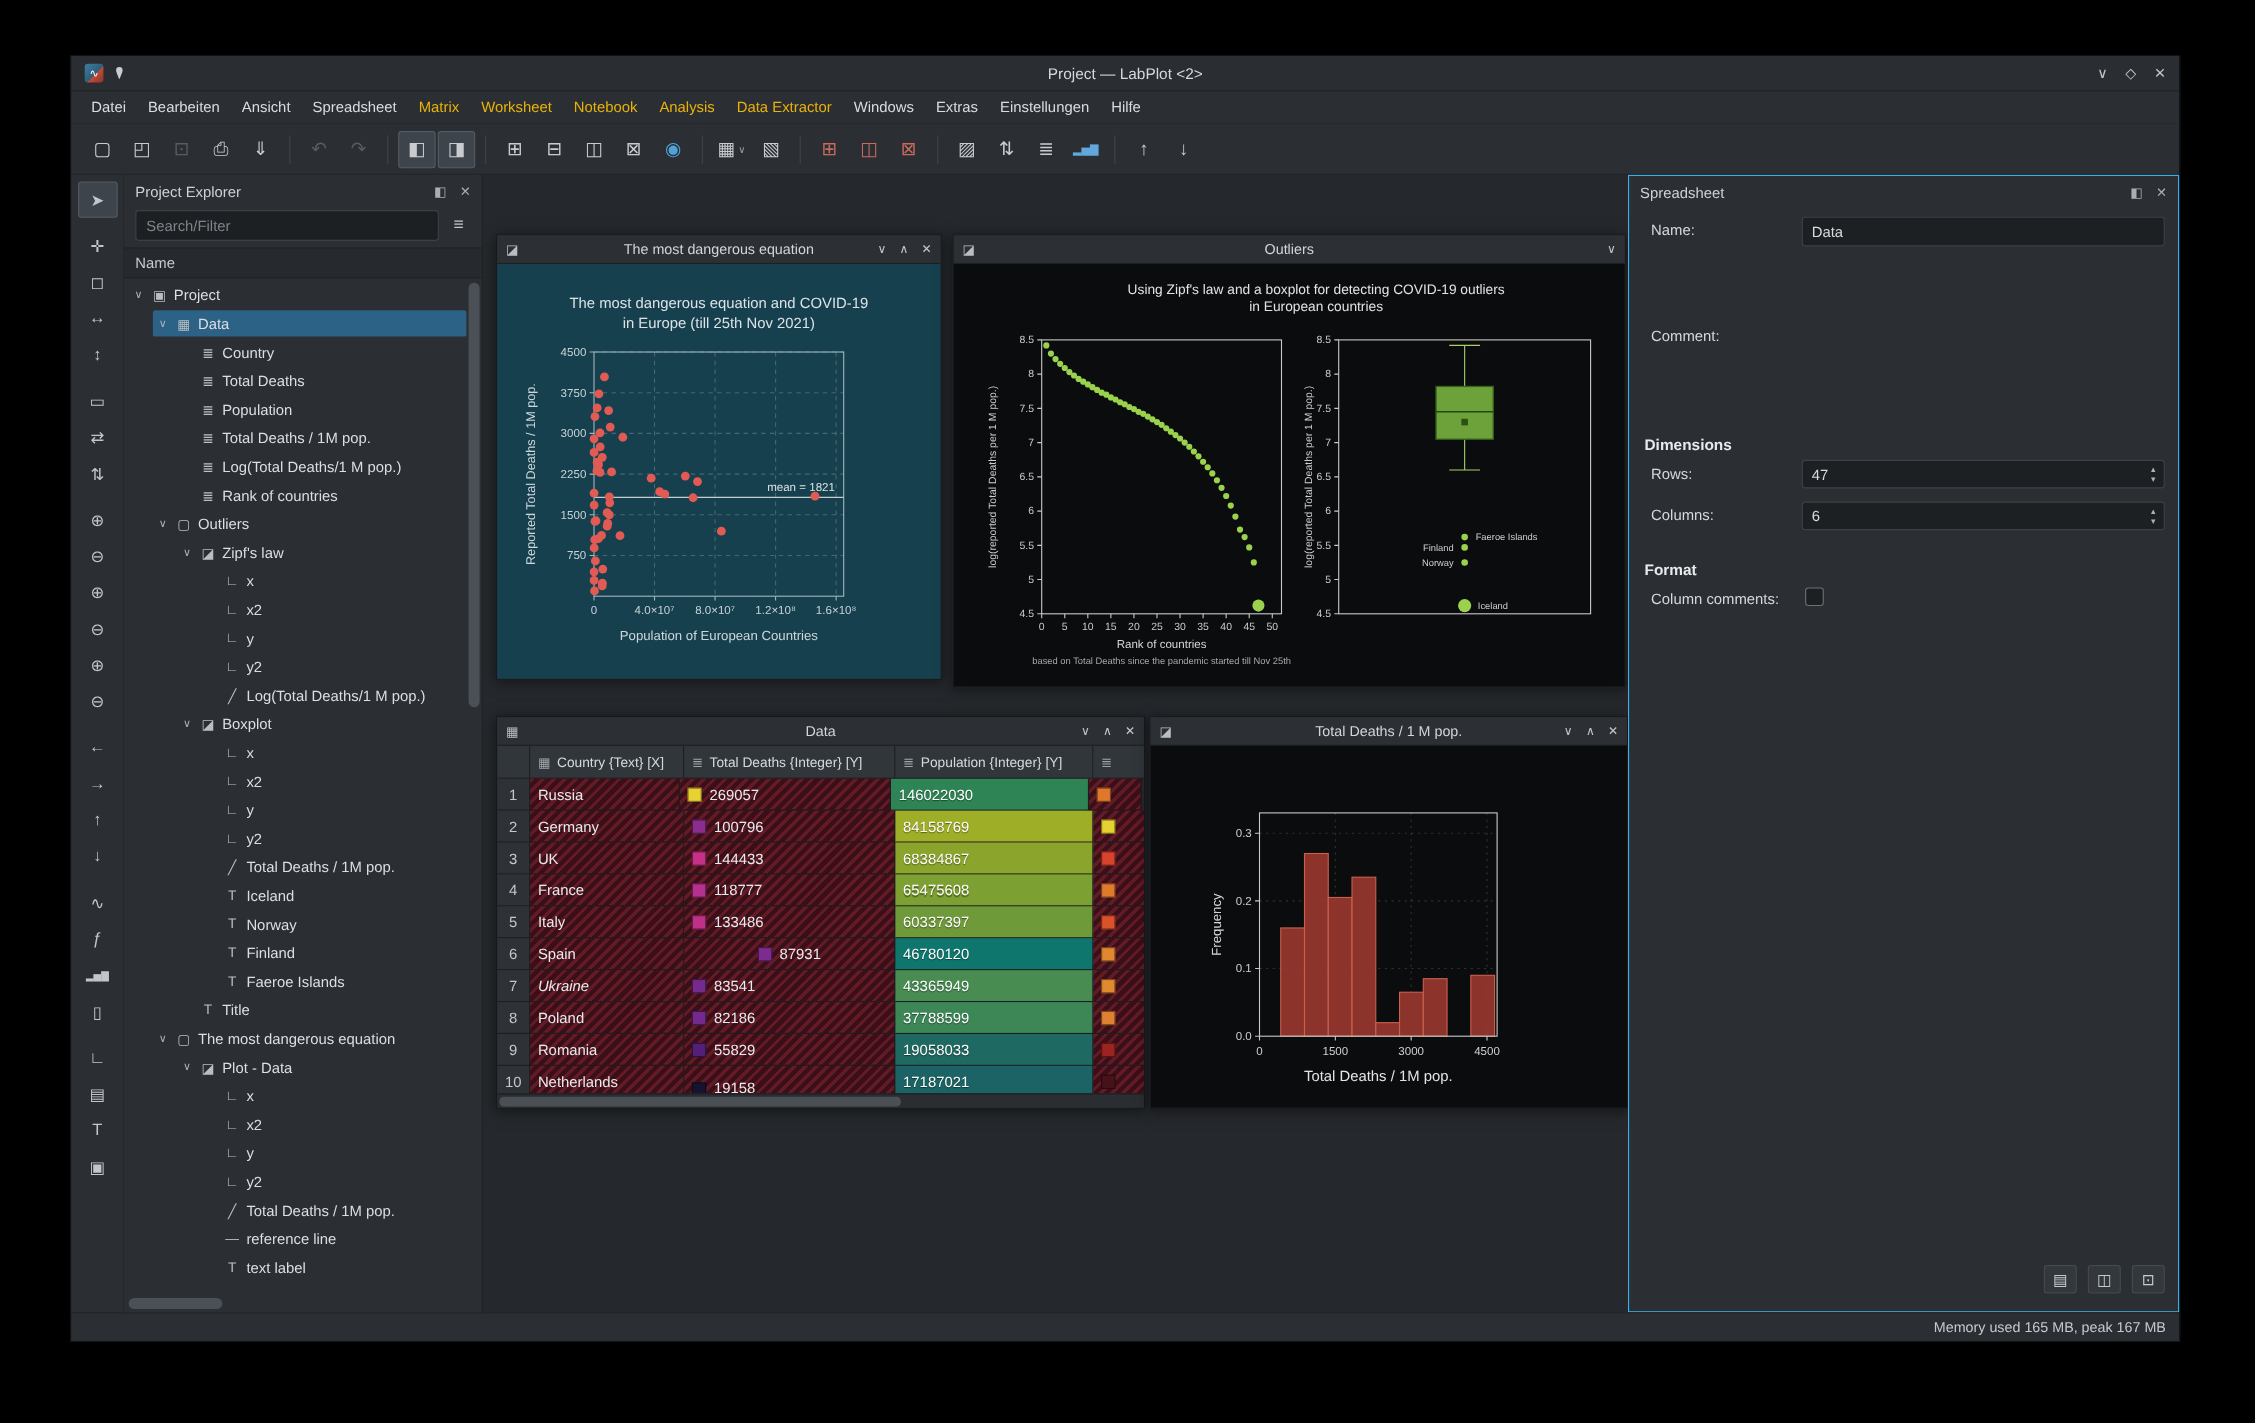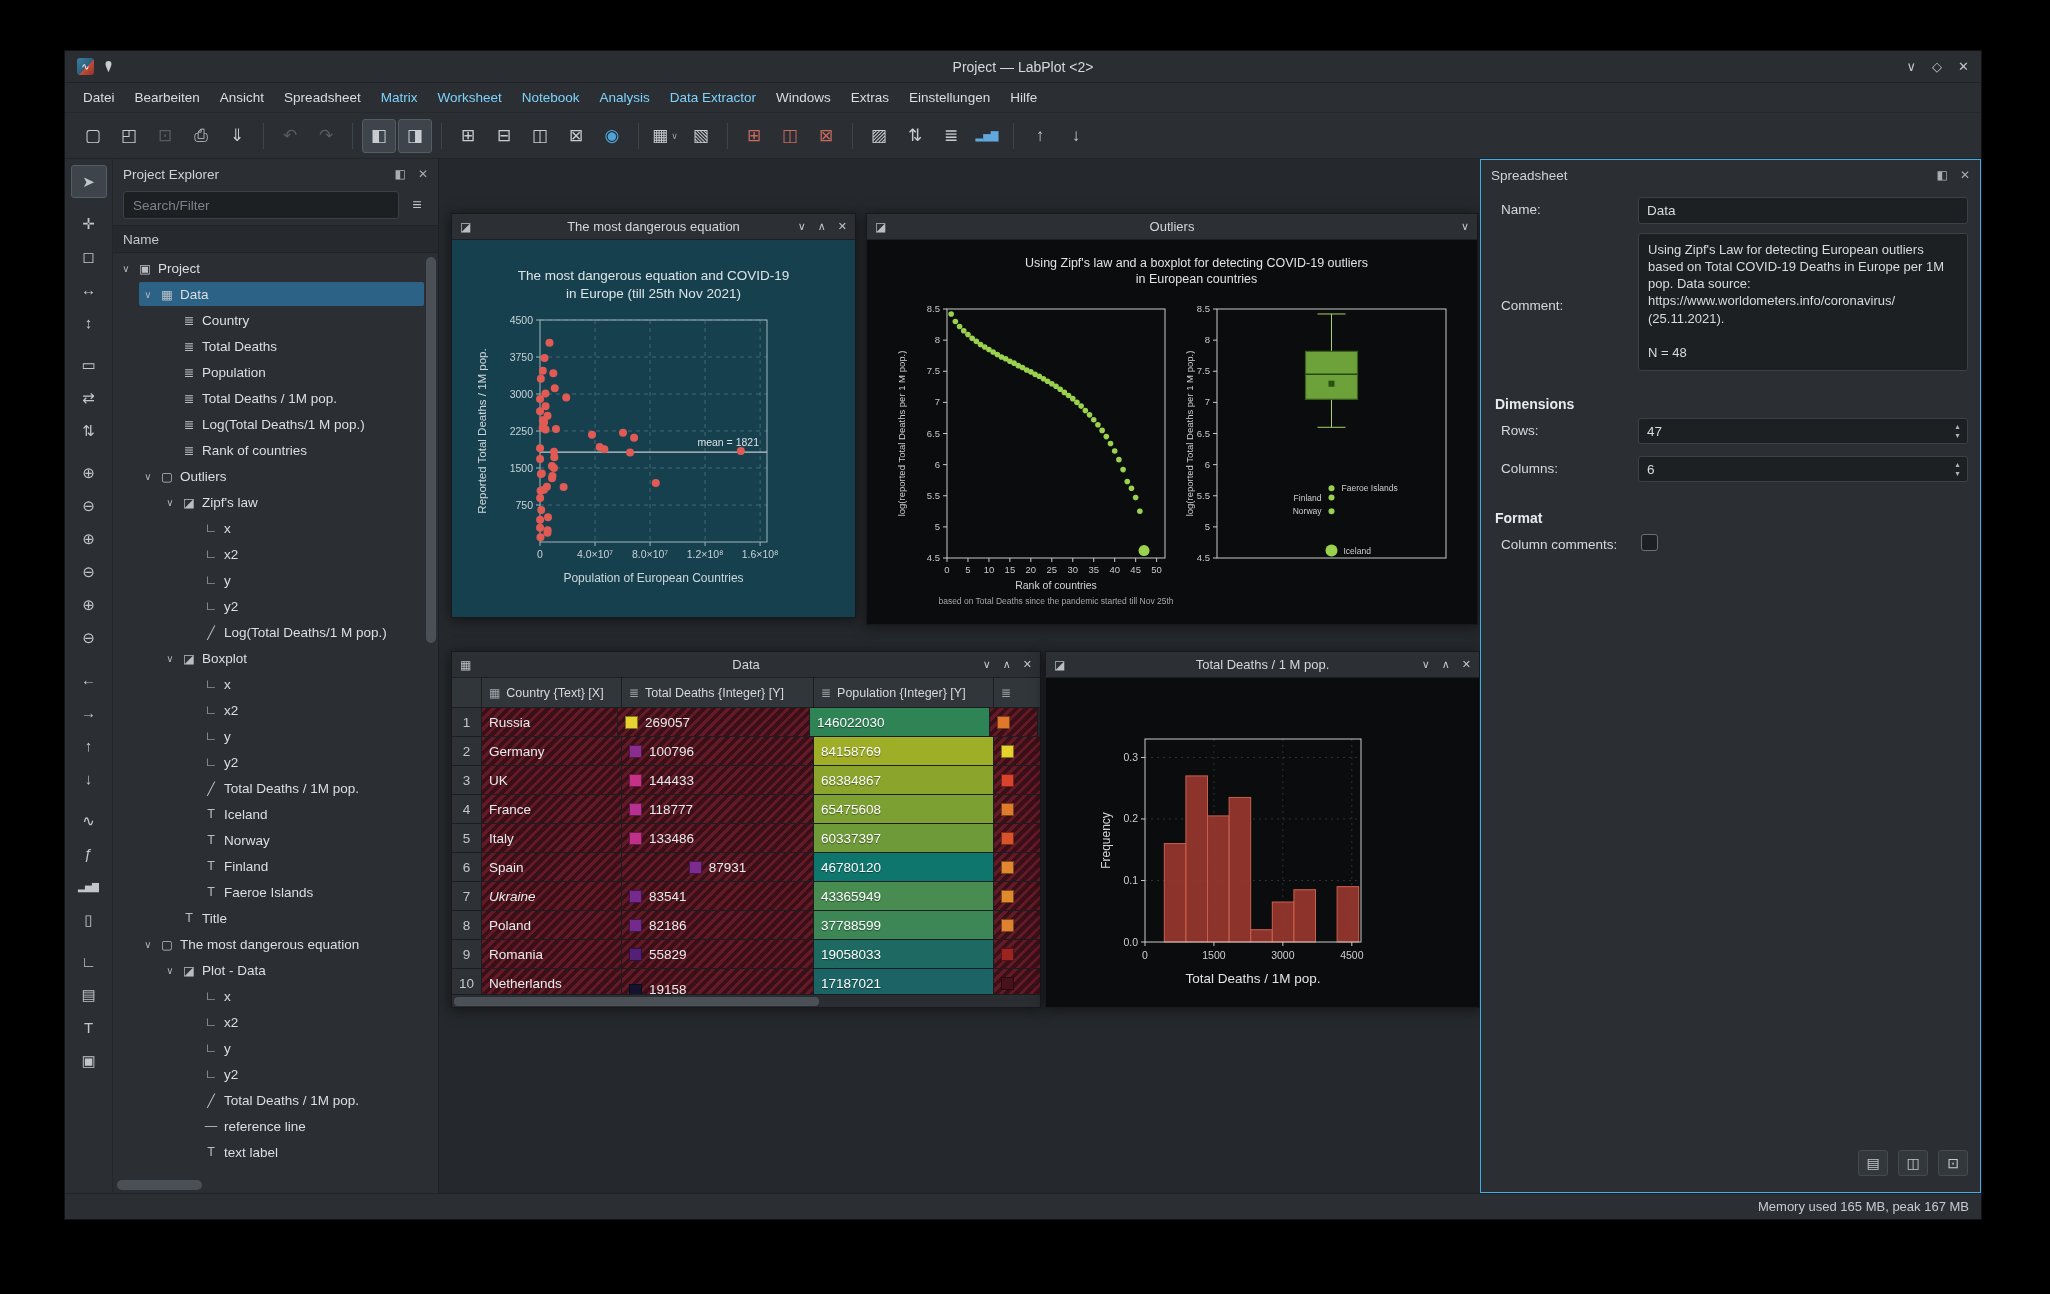--- a/index.html
+++ b/index.html
@@ -9,21 +9,21 @@
   
   .titlebar{height:32px;background:#2a2d31;display:flex;align-items:center;padding:0 12px;color:#d6d9dc;font-size:14px;border-bottom:1px solid #1f2226;position:relative;flex:none}
   .appico{width:17px;height:17px;border-radius:3px;background:linear-gradient(135deg,#3b7ea1 0%,#2e5f7a 55%,#c14c3a 56%,#8e3527 100%);display:flex;align-items:center;justify-content:center;color:#fff;font-size:10px;margin-right:8px}
   .pin{margin-right:8px;display:flex;align-items:center}
   .tb-title{position:absolute;left:0;right:0;text-align:center;pointer-events:none}
   .tb-btns{margin-left:auto;display:flex;gap:16px;z-index:1;color:#c3c7cb;font-size:13px}
   .tb-btns span{cursor:default}
   
   .menubar{height:30px;display:flex;align-items:center;padding:0 8px;background:#2b2f33;border-bottom:1px solid #26292c;flex:none}
   .mi{padding:3px 10px;font-size:13.5px;color:#dadde0;border-radius:3px;white-space:nowrap}
-  .mi.dis{color:#7dd3fc}
+  .mi.dis{color:#eab308}
   
   .toolbar{height:46px;display:flex;align-items:center;padding:0 10px;background:#2b2f33;border-bottom:1px solid #222528;flex:none}
   .tbtn{min-width:34px;height:34px;display:flex;align-items:center;justify-content:center;font-size:17px;color:#c8ccd0;border-radius:3px;margin:0 1px;border:1px solid transparent;padding:0 3px}
   .tbtn.dis{color:#585d62}
   .tbtn.pressed{background:#3d444b;border:1px solid #545c64}
   .tbtn .dd{font-size:9px;margin-left:3px;color:#9aa0a5}
   .sep{width:1px;height:26px;background:#3f444a;margin:0 8px}
   
   .main{flex:1;display:flex;min-height:0}
   .tooldock{width:48px;display:flex;flex-direction:column;align-items:center;padding-top:6px;background:#2b2f33;border-right:1px solid #24272a;flex:none}
@@ -1038,23 +1038,20 @@
         <span class="dock-btns">
           <span>◧</span>
           <span>✕</span>
         </span>
       </div>
       <div class="prop-body">
         <span class="plabel" style="top:12px">Name:</span>
         <input class="pfield" style="top: 7px;" value="Data">
 
         <span class="plabel" style="top:108px">Comment:</span>
-        <div class="pfield ptext" style="top:43px">Using Zipf's Law for detecting European outliers based on Total COVID-19 Deaths in Europe per 1M pop. Data source: https://www.worldometers.info/coronavirus/ (25.11.2021).
-
-N = 48</div>
 
         <span class="phead" style="top:206px">Dimensions</span>
 
         <span class="plabel" style="top:233px">Rows:</span>
         <div class="pfield spin" style="top:228px">
           <input value="47" style="">
           <span class="spin-btns">
             <span>▴</span>
             <span>▾</span>
           </span>

